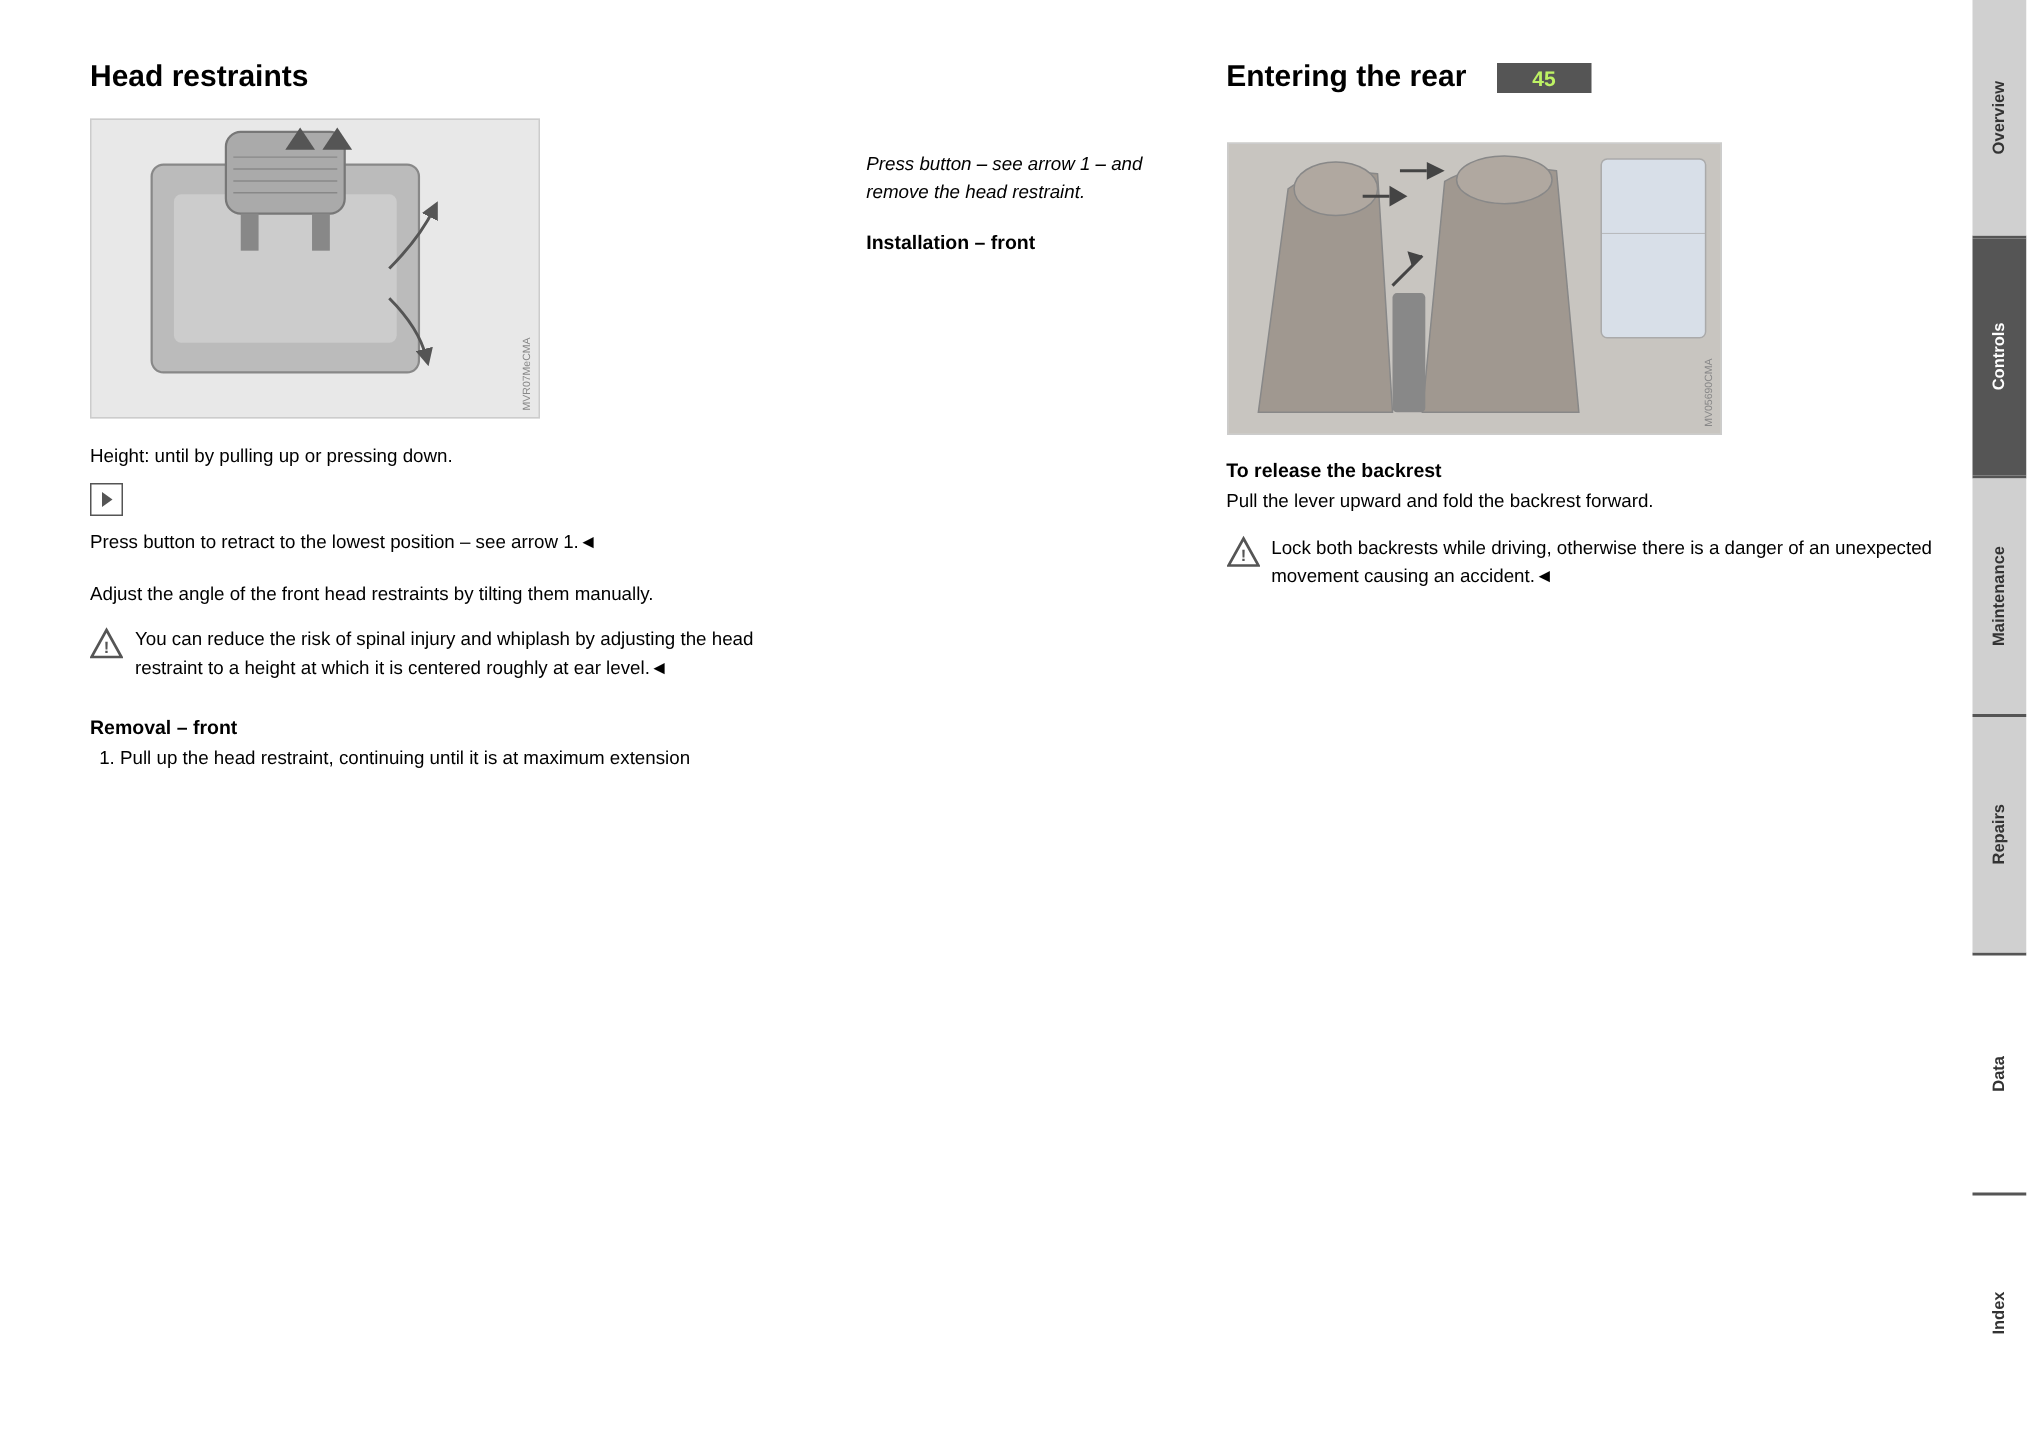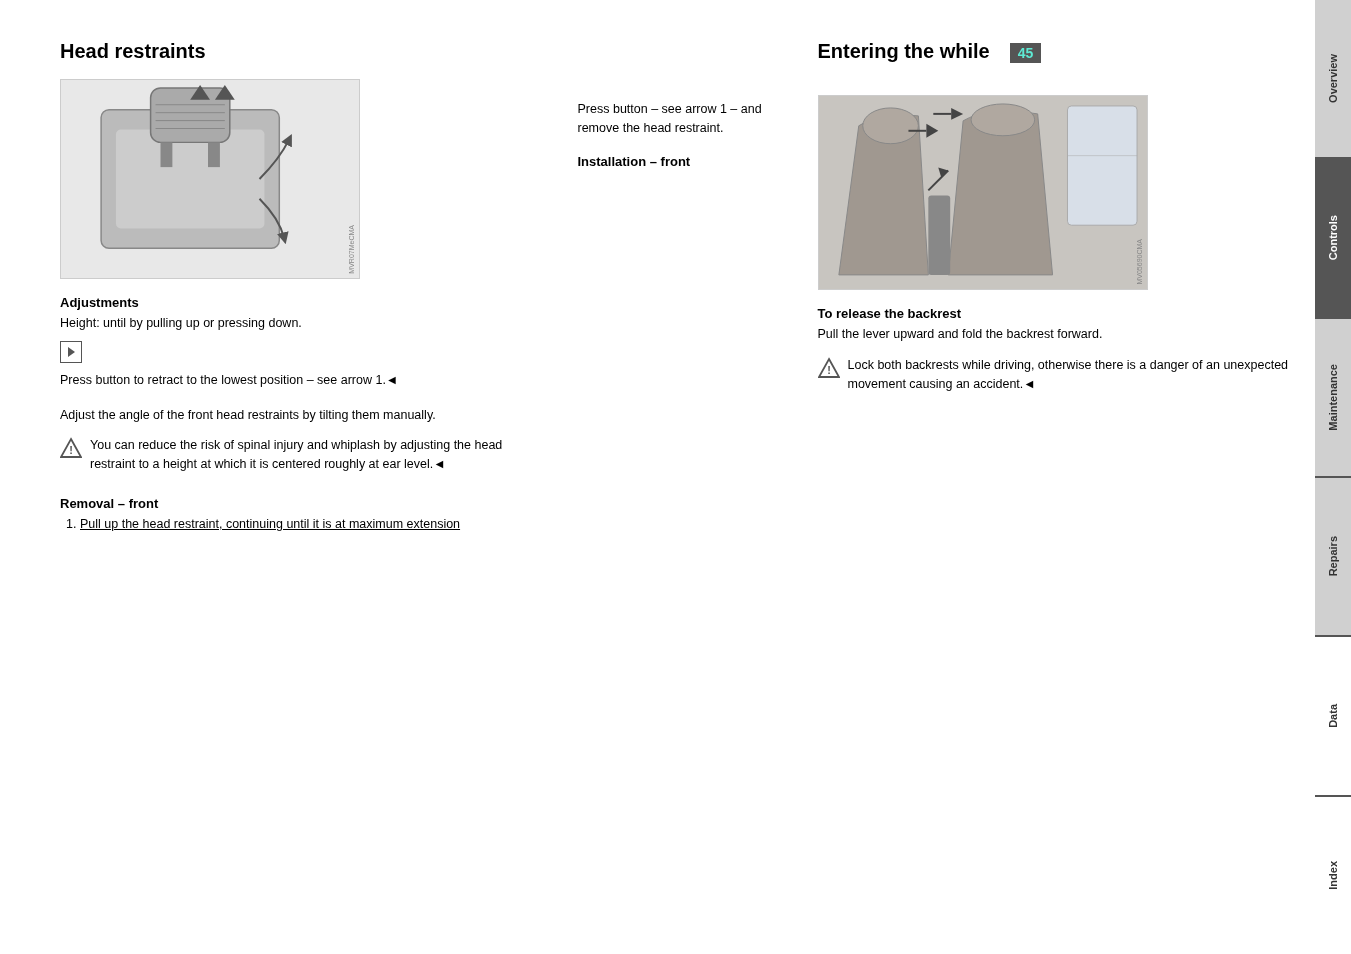--- a/index.html
+++ b/index.html
@@ -45,22 +45,22 @@
 
     .right-header {
       display: flex;
       align-items: baseline;
       gap: 20px;
       margin-bottom: 16px;
     }
 
     .page-number-box {
       background: #555;
-      color: #5eead4;
-      padding: 2px 8px;
+      color: #bef264;
+      padding: 2px 24px;
       font-size: 14px;
       font-weight: bold;
     }
 
     .illustration-box {
       border: 1px solid #ccc;
       background: #e8e8e8;
       width: 300px;
       height: 200px;
       margin-bottom: 16px;
@@ -197,21 +197,20 @@
       display: flex;
       align-items: center;
       justify-content: center;
       overflow: hidden;
     }
 
     ol {
       padding-left: 20px;
       font-size: 12.5px;
       line-height: 1.5;
-      text-decoration: underline;
     }
 
     ol li {
       margin-bottom: 4px;
     }
   </style>
 </head>
 <body>
 
 <div class="page-container">
@@ -245,21 +244,20 @@
               <path d="M0,0 L6,3 L0,6 Z" fill="#555"></path>
             </marker>
             <marker id="arrow2" markerWidth="6" markerHeight="6" refX="3" refY="3" orient="auto">
               <path d="M0,0 L6,3 L0,6 Z" fill="#555"></path>
             </marker>
           </defs>
         </svg>
         <span class="watermark">MVR07MeCMA</span>
       </div>
 
-      <p class="sub-heading">Adjustments</p>
       <p class="body-text">Height: until by pulling up or pressing down.</p>
 
       <div class="play-icon-box">
         <div class="play-triangle"></div>
         <p class="body-text">Press button to retract to the lowest position – see arrow 1.◄</p>
       </div>
 
       <p class="body-text">Adjust the angle of the front head restraints by tilting them manually.</p>
 
       <div class="note-box">
@@ -270,29 +268,29 @@
         <p class="body-text">You can reduce the risk of spinal injury and whiplash by adjusting the head restraint to a height at which it is centered roughly at ear level.◄</p>
       </div>
 
       <p class="sub-heading">Removal – front</p>
       <ol>
         <li>Pull up the head restraint, continuing until it is at maximum extension</li>
       </ol>
     </div>
 
     <div style="width:200px; padding-top:60px;">
-      <p class="body-text" style="margin-bottom:16px;">
+      <p class="body-text" style="margin-bottom:16px;font-style:italic;">
         <span>Press button – see arrow 1 – and remove the head restraint.</span>
       </p>
       <p class="sub-heading">Installation – front</p>
     </div>
 
     <div class="right-section">
       <div class="right-header">
-        <h2 class="section-title">Entering the while</h2>
+        <h2 class="section-title">Entering the rear</h2>
         <span class="page-number-box">45</span>
       </div>
 
       <div class="right-illustration">
         <svg viewBox="0 0 330 195" xmlns="http://www.w3.org/2000/svg">
 
           <rect x="0" y="0" width="330" height="195" fill="#c8c5c0"></rect>
 
           <path d="M20,180 L40,30 Q60,15 100,20 L110,180 Z" fill="#a09890" stroke="#888" stroke-width="1"></path>
 

